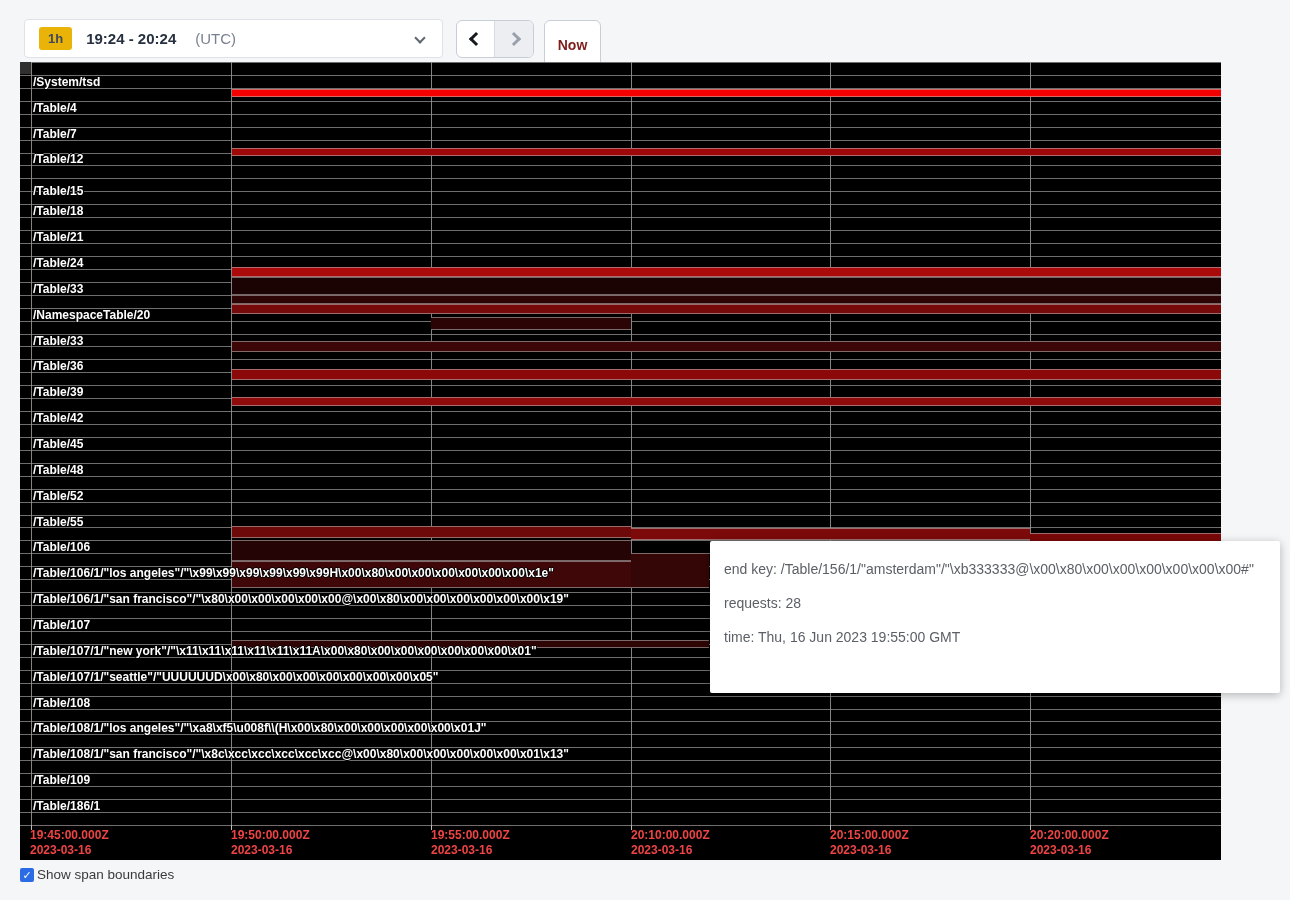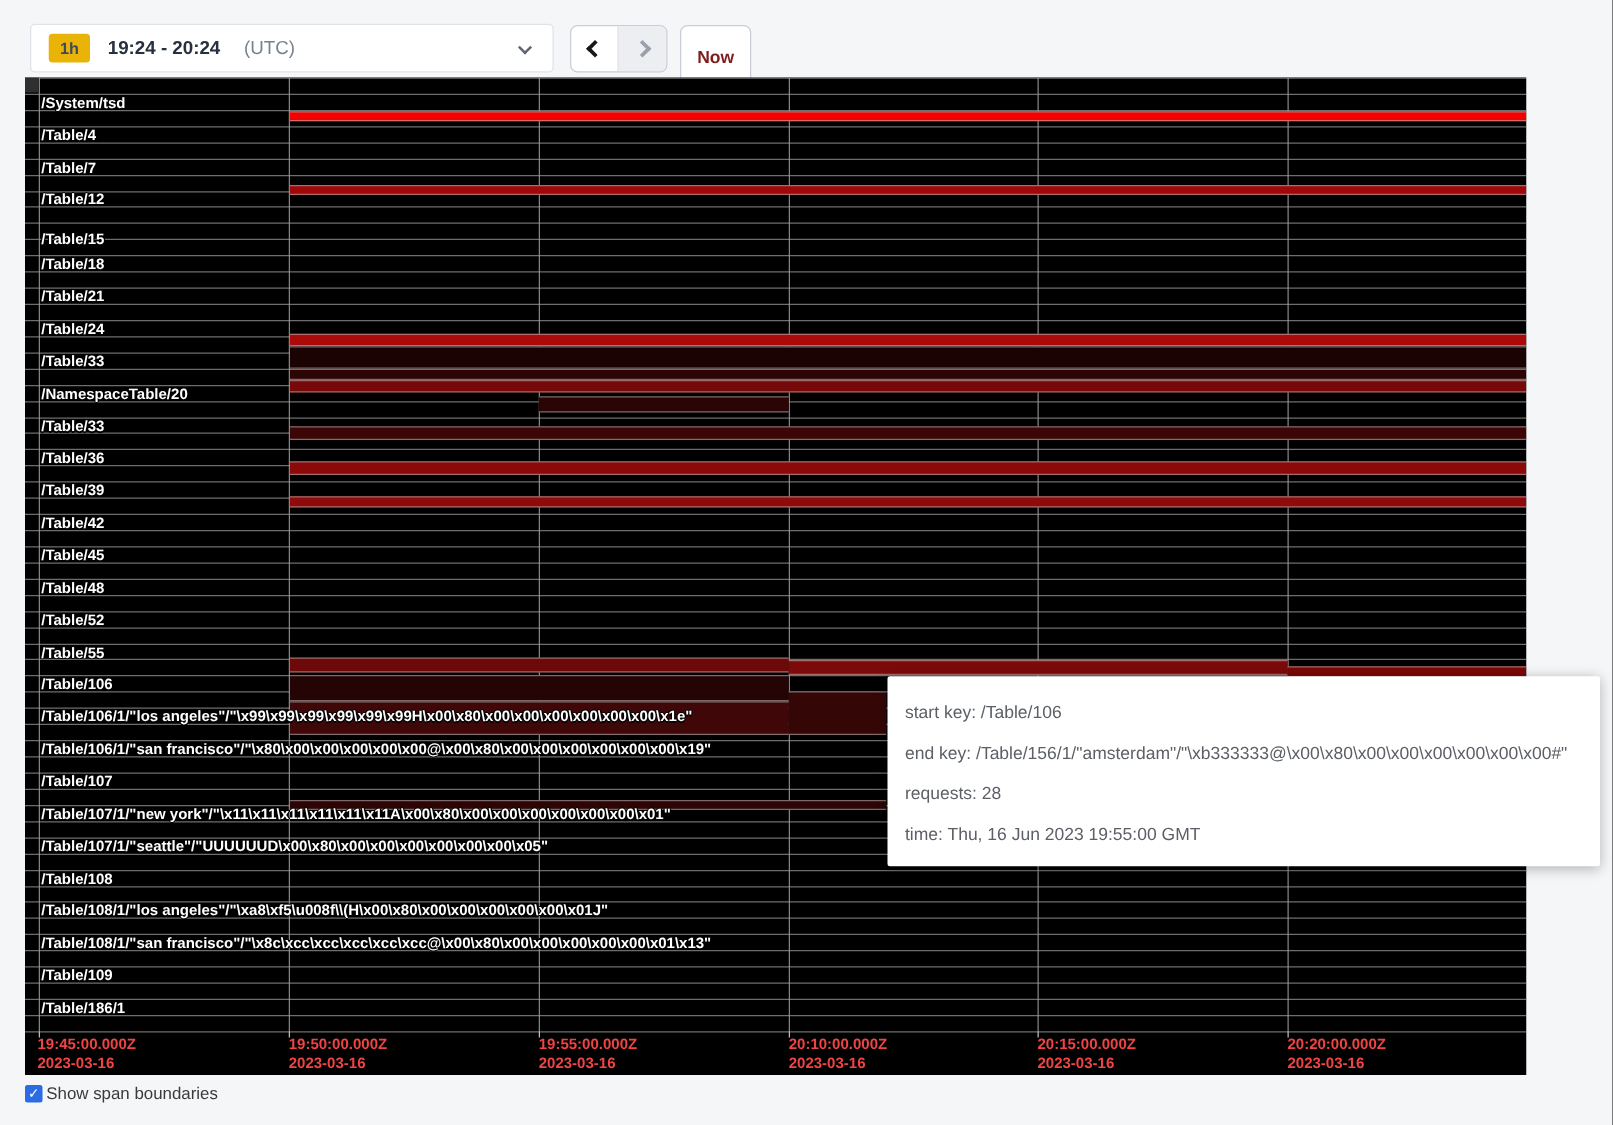--- a/index.html
+++ b/index.html
@@ -218,21 +218,20 @@
     <div class="axis-label" style="left: 411px; top: 766px;">19:55:00.000Z<div>2023-03-16</div></div>
     <div class="axis-tick" style="left: 611px; top: 763px;"></div>
     <div class="axis-label" style="left: 611px; top: 766px;">20:10:00.000Z<div>2023-03-16</div></div>
     <div class="axis-tick" style="left: 810px; top: 763px;"></div>
     <div class="axis-label" style="left: 810px; top: 766px;">20:15:00.000Z<div>2023-03-16</div></div>
     <div class="axis-tick" style="left: 1010px; top: 763px;"></div>
     <div class="axis-label" style="left: 1010px; top: 766px;">20:20:00.000Z<div>2023-03-16</div></div>
   </div>
 
 <div class="tooltip">
-  <div>start key: /Table/106</div>
   <div>end key: /Table/156/1/"amsterdam"/"\xb333333@\x00\x80\x00\x00\x00\x00\x00\x00#"</div>
   <div>requests: 28</div>
   <div>time: Thu, 16 Jun 2023 19:55:00 GMT</div>
 </div>
 
 <div class="footer">
   <div class="checkbox">✓</div>
   <span class="checkbox-label">Show span boundaries</span>
 </div>
 

